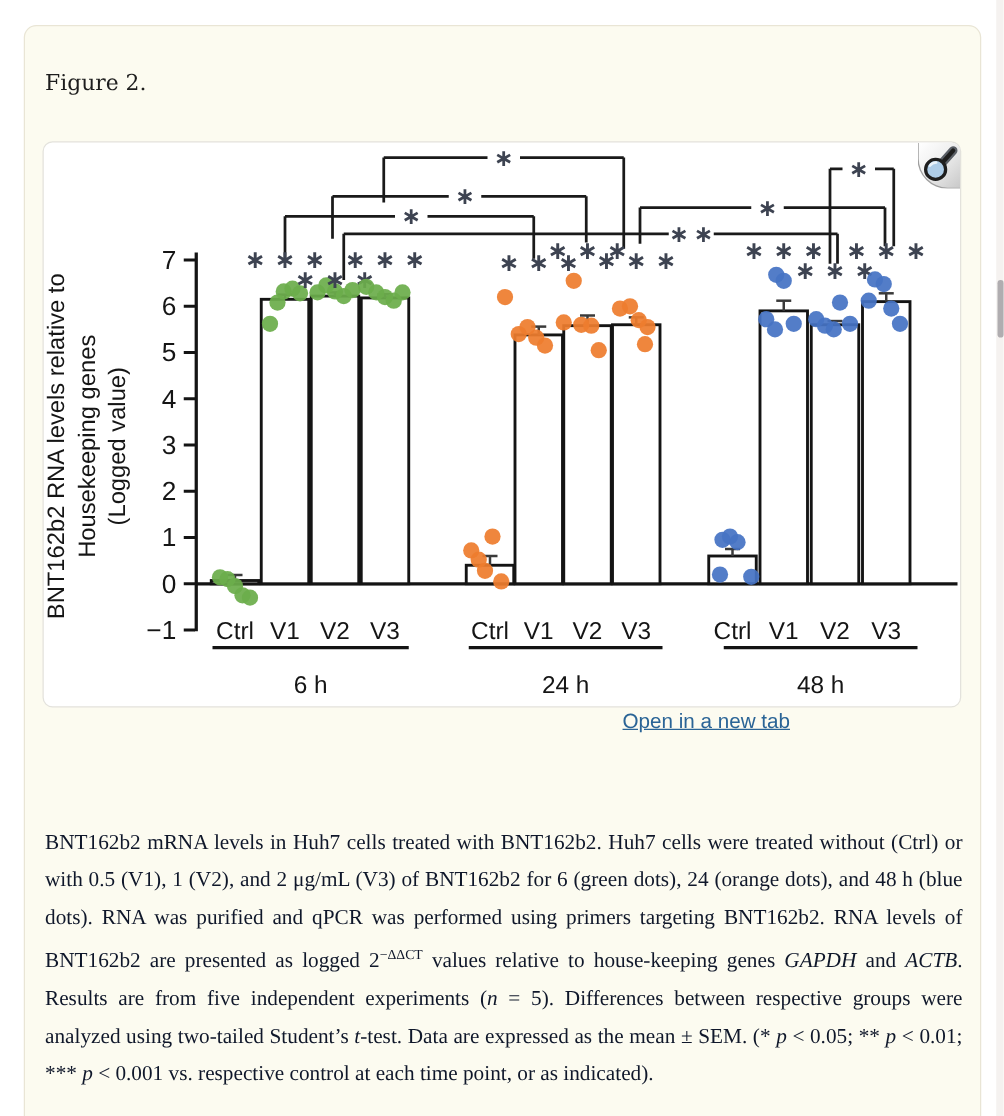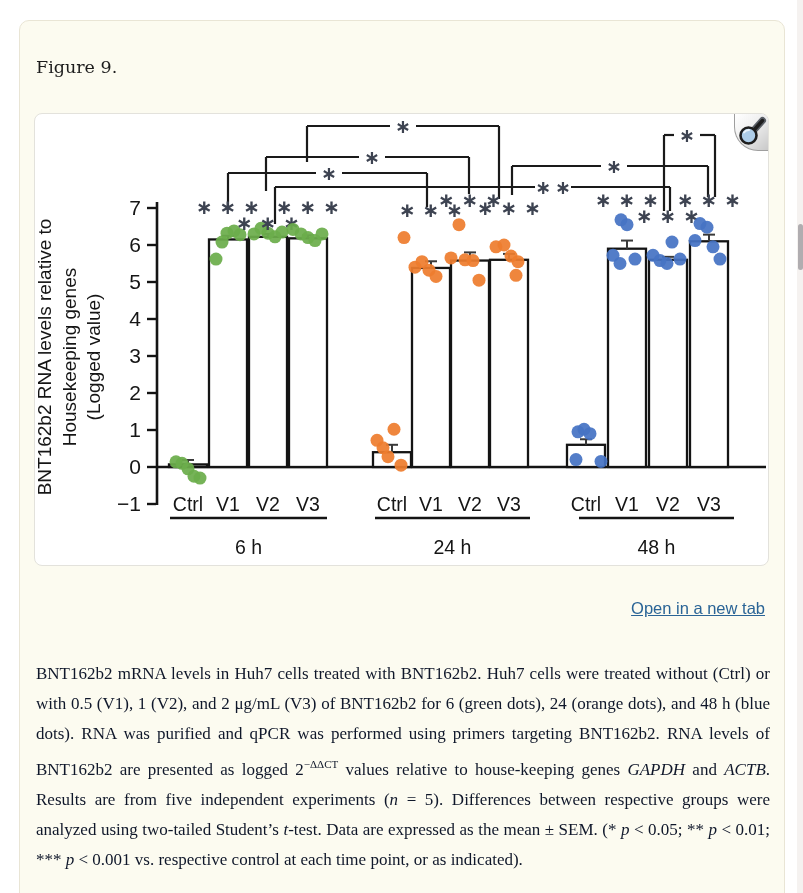--- a/index.html
+++ b/index.html
@@ -24,22 +24,22 @@
   }
   .figure-panel svg{display:block;}
   .magnifier-btn{
     position:absolute;top:0;right:0;width:33px;height:36px;
     background:linear-gradient(135deg,#ffffff 0%,#efefef 45%,#c9c9c9 100%);
     border-left:1px solid #9e9e9e;border-bottom:1px solid #9e9e9e;
     border-top-right-radius:7px;border-bottom-left-radius:24px;
     cursor:pointer;
   }
   .link-row{
-    position:absolute;right:19px;top:578px;width:400px;
-    text-align:right;
+    position:absolute;right:19px;top:547px;width:400px;
+    text-align:center;
   }
   .open-link{
     font-family:"Liberation Sans",sans-serif;font-size:16.5px;
     color:#2a6496;text-decoration:underline;cursor:pointer;
   }
   .caption{
     position:absolute;left:16px;top:638px;width:734px;
     font-family:"Liberation Serif","DejaVu Serif",serif;
     font-size:17px;line-height:30px;color:#0f172a;
     text-align:justify;
@@ -51,21 +51,21 @@
   }
   .scroll-thumb{
     position:absolute;right:0px;top:224px;width:5px;height:46px;
     background:#b0adb0;border-radius:3px;
   }
 </style>
 </head>
 <body>
 
 <div class="card">
-  <div class="figure-label">Figure 9.</div>
+  <div class="figure-label">Figure 2.</div>
 
   <div class="figure-panel">
     <svg id="chart-svg" width="733" height="451" viewBox="0 0 733 451">
         <line x1="122" y1="88" x2="122" y2="391" stroke="#141414" stroke-width="2.6"></line>
         <line x1="112" y1="94" x2="121" y2="94" stroke="#141414" stroke-width="2.4"></line>
         <text x="106" y="101" font-size="21" font-family="&quot;Liberation Sans&quot;,&quot;DejaVu Sans&quot;,sans-serif" fill="#151515" text-anchor="end">7</text>
         <line x1="112" y1="131" x2="121" y2="131" stroke="#141414" stroke-width="2.4"></line>
         <text x="106" y="138" font-size="21" font-family="&quot;Liberation Sans&quot;,&quot;DejaVu Sans&quot;,sans-serif" fill="#151515" text-anchor="end">6</text>
         <line x1="112" y1="168" x2="121" y2="168" stroke="#141414" stroke-width="2.4"></line>
         <text x="106" y="175" font-size="21" font-family="&quot;Liberation Sans&quot;,&quot;DejaVu Sans&quot;,sans-serif" fill="#151515" text-anchor="end">5</text>

